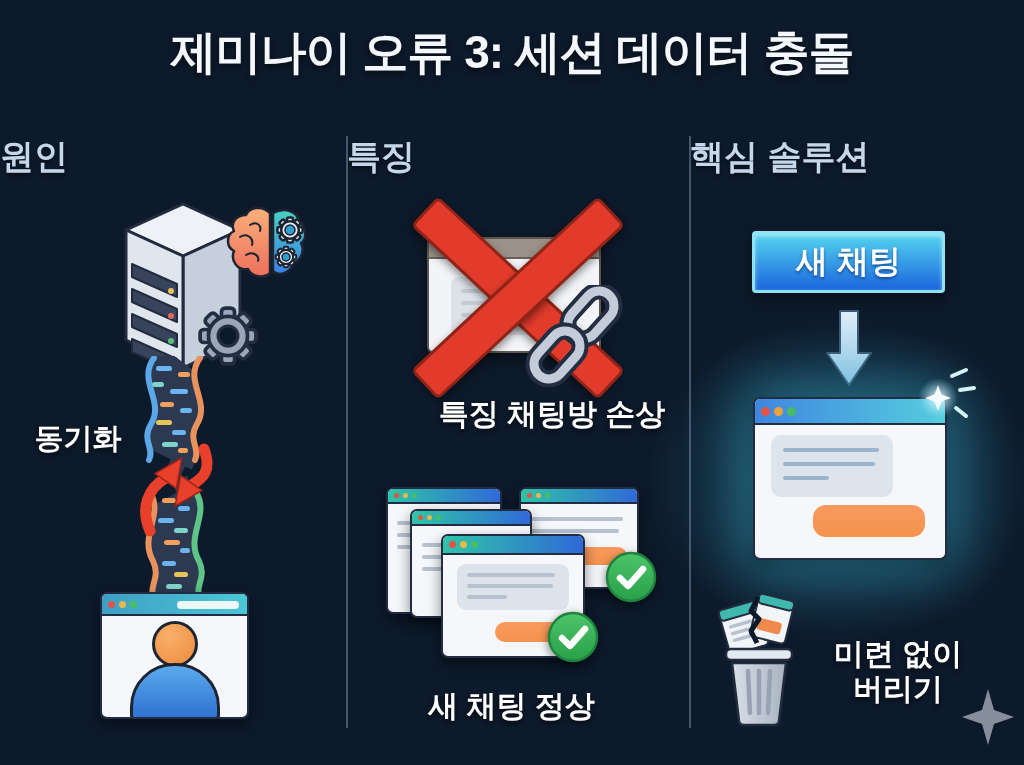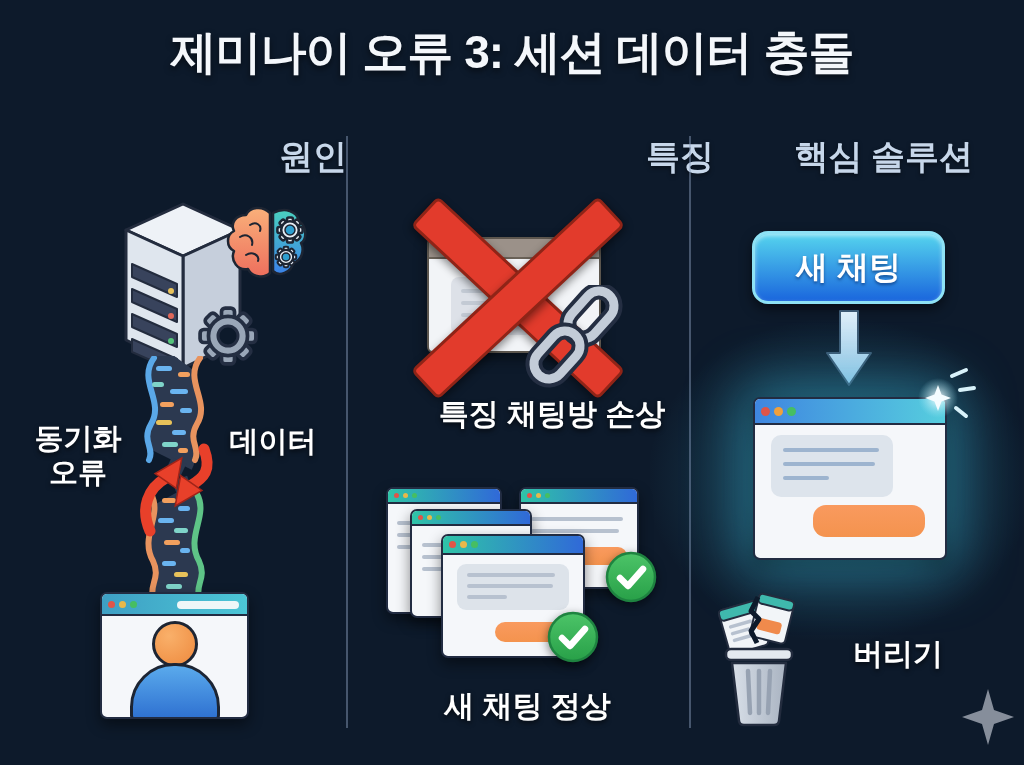--- a/index.html
+++ b/index.html
@@ -10,36 +10,36 @@
     color:#fff;
   }
   .abs{position:absolute;}
   
   #title{
     top:22px;left:0;width:1024px;text-align:center;
     font-size:46px;font-weight:800;color:var(--title-text,#f4f7fb);
     letter-spacing:-1px;text-shadow:0 3px 6px rgba(0,0,0,.55);
   }
   .col-header{
-    top:134px;text-align:right;font-size:34px;font-weight:800;
-    color:var(--header-text,#c7d7ea);text-shadow:0 2px 4px rgba(0,0,0,.5);font-family:Liberation Serif, serif;
+    top:134px;text-align:left;font-size:34px;font-weight:800;
+    color:var(--header-text,#c7d7ea);text-shadow:0 2px 4px rgba(0,0,0,.5);
   }
   #hdr-cause{left:0;width:347px;}
   #hdr-symptom{left:347px;width:367px;}
   #hdr-solution{left:690px;width:283px;}
   .divider{top:136px;height:592px;width:2px;background:rgba(140,160,190,.45);}
   #divider-1{left:346px;} #divider-2{left:689px;}
   .big-label{
     font-size:29px;font-weight:800;line-height:1.18;text-align:center;
     color:#fff;text-shadow:0 2px 5px rgba(0,0,0,.7);
   }
   #label-sync{left:14px;top:421px;width:128px;}
   #label-infer{left:204px;top:424px;width:138px;}
   #label-damaged{left:347px;top:396px;width:410px;font-size:30px;}
-  #label-ok{left:356px;top:688px;width:343px;font-size:30px;}
+  #label-ok{left:340px;top:688px;width:343px;font-size:30px;}
   #label-discard{left:806px;top:636px;width:184px;font-size:30px;}
   
   .win{position:absolute;background:#f5f7fa;border:2px solid #222c42;border-radius:7px;
        overflow:hidden;box-shadow:0 6px 14px rgba(0,0,0,.45);}
   .win-bar{display:flex;align-items:center;gap:4px;padding:0 6px;
        border-bottom:2px solid #222c42;box-sizing:border-box;}
   .dot{border-radius:50%;flex:0 0 auto;}
   .dot.r{background:#e05548;} .dot.y{background:#e8b84a;}
   .dot.o{background:#f0a03c;} .dot.g{background:#46be62;}
   .line{position:absolute;height:4px;border-radius:2px;background:#b7c1cf;}
@@ -69,21 +69,21 @@
   #x-arm-1{transform:rotate(43deg);} #x-arm-2{transform:rotate(-43deg);}
   #stack{left:378px;top:480px;width:292px;height:196px;}
   .mini-bar{height:15px;background:linear-gradient(90deg,#2fc4a8,#3069d8);}
   .mini-bar .dot{width:5px;height:5px;}
   #win-d .win-bar{height:19px;}
   #win-d .dot{width:7px;height:7px;}
   .chk{position:absolute;filter:drop-shadow(0 3px 5px rgba(0,0,0,.5));}
   
   #glow-bg{left:650px;top:320px;width:380px;height:320px;pointer-events:none;
     background:radial-gradient(ellipse at center,rgba(70,198,230,.30) 0%,rgba(70,198,230,.12) 45%,transparent 72%);}
-  #new-chat-btn{left:752px;top:231px;width:193px;height:73px;border-radius:16px;
+  #new-chat-btn{left:752px;top:231px;width:193px;height:62px;border-radius:4px;
     background:linear-gradient(180deg,var(--button-gradient-top,#55d4ee),var(--button-gradient-bottom,#1a66dd));
     border:3px solid #8ee2f5;box-shadow:0 5px 12px rgba(0,0,0,.5),inset 0 2px 4px rgba(255,255,255,.5);
     display:flex;align-items:center;justify-content:center;
     font-size:32px;font-weight:800;color:#fff;text-shadow:0 2px 3px rgba(0,30,90,.55);box-sizing:border-box;}
   #glow-window{left:753px;top:397px;width:190px;height:159px;
     box-shadow:0 0 55px 14px rgba(64,200,235,.38),0 6px 16px rgba(0,0,0,.5);}
   #glow-window .win-bar{height:26px;background:linear-gradient(90deg,#3f86e0,#56cede);}
   #glow-window .dot{width:9px;height:9px;}
   #gw-bubble{left:16px;top:36px;width:122px;height:62px;background:#dde4ec;border-radius:10px;}
   #gw-bubble .line{background:#9db4cf;}
@@ -211,24 +211,22 @@
   <g fill="#e8402a" stroke="#a02418" stroke-width="1.5">
     <path d="M28,175 C18,152 26,132 44,122" fill="none" stroke="#e8402a" stroke-width="11" stroke-linecap="round"></path>
     <polygon points="0,-17 13,11 -13,11" transform="translate(50,116) rotate(35)"></polygon>
     <path d="M82,93 C90,114 82,122 68,130" fill="none" stroke="#e8402a" stroke-width="11" stroke-linecap="round"></path>
     <polygon points="0,-17 13,11 -13,11" transform="translate(63,136) rotate(215)"></polygon>
   </g>
 </svg>
 
 <div id="label-sync" class="abs big-label">
   <span style="display:block">동기화</span>
-  <span style="display:block">오류</span>
 </div>
 <div id="label-infer" class="abs big-label">
-  <span style="display:block">데이터</span>
 </div>
 
 <div id="user-window" class="win">
   <div class="win-bar">
     <span class="dot r"></span>
     <span class="dot y"></span>
     <span class="dot g"></span>
     <span id="uw-pill"></span>
   </div>
   <div id="uw-head"></div>
@@ -363,18 +361,19 @@
     <path d="M48,12 L41,26 L49,34 L41,46 L47,58" fill="none" stroke="#0d1a2b" stroke-width="5" stroke-linejoin="round"></path>
   </g>
   <g>
     <rect x="16" y="64" width="66" height="11" rx="5" fill="#e3e9f0" stroke="#232c3e" stroke-width="2.5"></rect>
     <path d="M22,78 L76,78 L69,136 Q68.5,140 64,140 L34,140 Q29.5,140 29,136 Z" fill="url(#gTrash)" stroke="#232c3e" stroke-width="2.5" stroke-linejoin="round"></path>
     <path d="M38,86 L40,128 M49,86 L49,128 M60,86 L58,128" stroke="#97a2b2" stroke-width="4.5" stroke-linecap="round"></path>
   </g>
 </svg>
 
 <div id="label-discard" class="abs big-label">
+  <span style="display:block">미련 없이</span>
   <span style="display:block">버리기</span>
 </div>
 
 <svg class="abs" style="left:958px;top:685px" width="60" height="64" viewBox="0 0 60 64">
   <path d="M30,4 L36,25 L56,32 L36,39 L30,60 L24,39 L4,32 L24,25 Z" fill="#868e9b"></path>
 </svg>
 
 </body></html>

